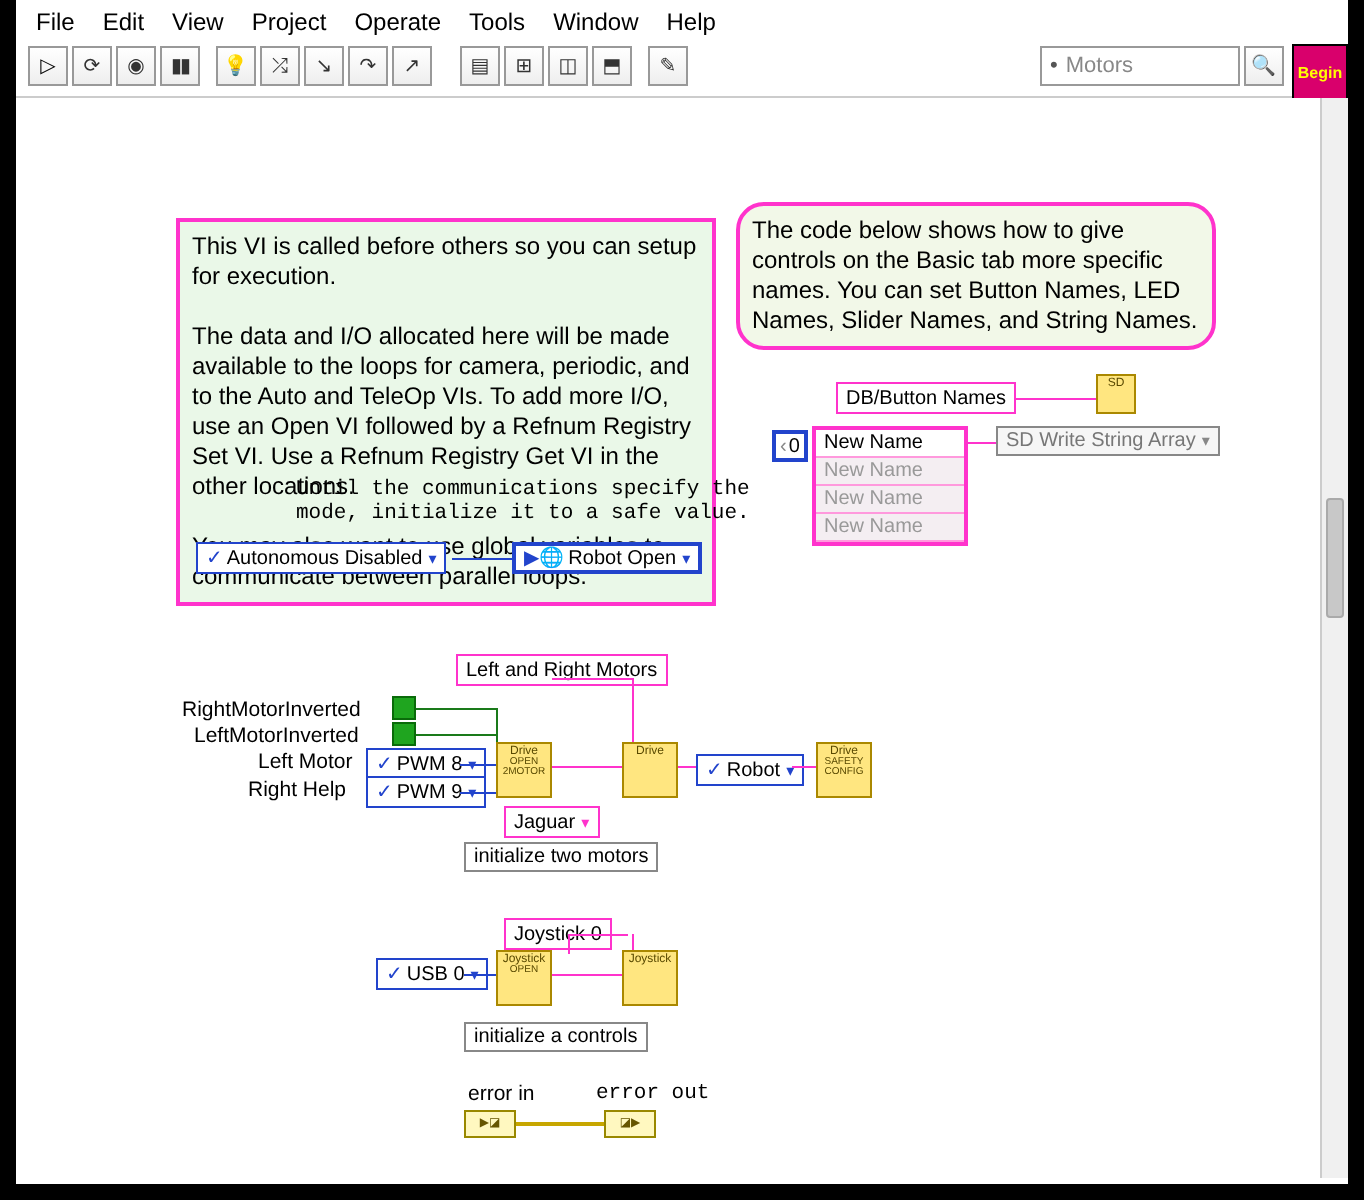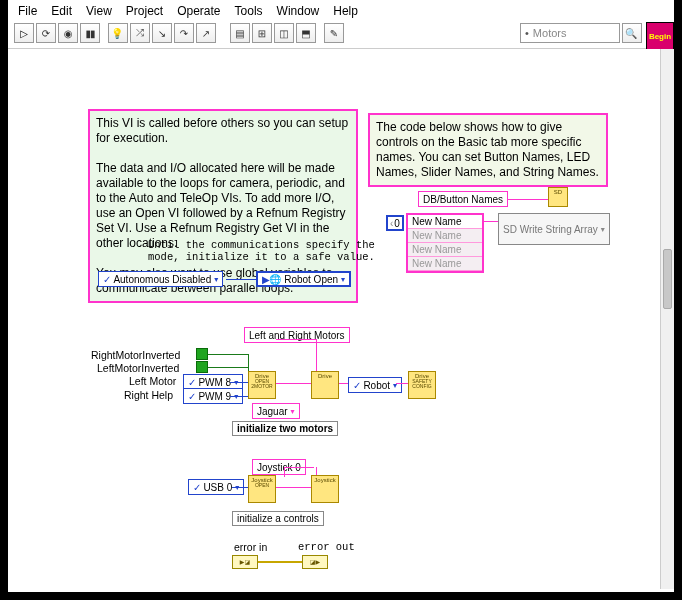--- a/index.html
+++ b/index.html
@@ -91,21 +91,21 @@
   }
   .comment-box {
     position: absolute;
     background: #eaf8e8;
     border: 2px solid #ff33cc;
     padding: 5px 6px;
     font-size: 12px;
     line-height: 1.25;
   }
   .main-comment { left: 80px; top: 60px; width: 270px; }
-  .right-comment { left: 360px; top: 64px; width: 240px; background: #f2f8e8; }
+  .right-comment { left: 360px; top: 52px; width: 240px; background: #f2f8e8; border-radius: 14px; }
   .small-label {
     position: absolute;
     font-size: 10.5px;
     color: #000;
   }
   .lv-node {
     position: absolute;
     border: 1px solid #2244cc;
     background: #fff;
     font-size: 10px;
@@ -126,21 +126,21 @@
     height: 16px;
     display: flex; align-items: center;
   }
   .pink-node.dd::after { content: "▾"; margin-left: 3px; color: #ff33cc; font-size: 8px; }
   .gray-node {
     position: absolute;
     border: 1px solid #888;
     background: #f6f6f6;
     font-size: 10px;
     padding: 1px 4px;
-    height: 32px;
+    height: 15px;
     display: flex; align-items: center;
     color: #777;
   }
   .yellow-vi {
     position: absolute;
     width: 28px; height: 28px;
     border: 1px solid #aa8800;
     background: #ffe680;
     font-size: 6px;
     text-align: center;
@@ -305,21 +305,21 @@
     <div class="array-row">New Name</div>
     <div class="array-row">New Name</div>
     <div class="array-row">New Name</div>
   </div>
   <div class="wire h" style="left:476px; top:172px; width:14px;"></div>
   <div class="gray-node" style="left:490px; top:164px;">
     <span>SD Write String Array</span>
       <span style="margin-left:3px;color:#888;font-size:8px">▾</span>
   </div>
 
-  <div class="pink-node" style="left:236px; top:278px;text-align:right;">Left and Right Motors</div>
+  <div class="pink-node" style="left:220px; top:278px;text-align:right;">Left and Right Motors</div>
 
   <div class="small-label" style="left:83px; top:300px;">RightMotorInverted</div>
   <div class="green-term" style="left:188px; top:299px;"></div>
   <div class="small-label" style="left:89px; top:313px;">LeftMotorInverted</div>
   <div class="green-term" style="left:188px; top:312px;"></div>
 
   <div class="small-label" style="left:121px; top:326px;">Left Motor</div>
   <div class="lv-node" style="left:175px; top:325px;">
     <span style="color:#2244cc;margin-right:2px">✓</span>
       <span>PWM 8</span>
@@ -358,21 +358,21 @@
   </div>
   <div class="wire h" style="left:331px; top:334px; width:9px; background:#ff33cc;"></div>
 
   <div class="yellow-vi" style="left:400px; top:322px;">
     <span>Drive</span>
     <span class="sub">SAFETY</span>
     <span class="sub">CONFIG</span>
   </div>
   <div class="wire h" style="left:388px; top:334px; width:12px; background:#ff33cc;"></div>
 
-  <div class="free-label" style="left:224px; top:372px;font-weight:bold;">initialize two motors</div>
+  <div class="free-label" style="left:224px; top:372px;">initialize two motors</div>
 
   <div class="pink-node" style="left:244px; top:410px;">Joystick 0</div>
   <div class="lv-node" style="left:180px; top:430px;">
     <span style="color:#2244cc;margin-right:2px">✓</span>
       <span>USB 0</span>
   </div>
   <div class="wire h blue" style="left:224px; top:438px; width:16px;"></div>
   <div class="yellow-vi" style="left:240px; top:426px;">
     <span>Joystick</span>
     <span class="sub">OPEN</span>

